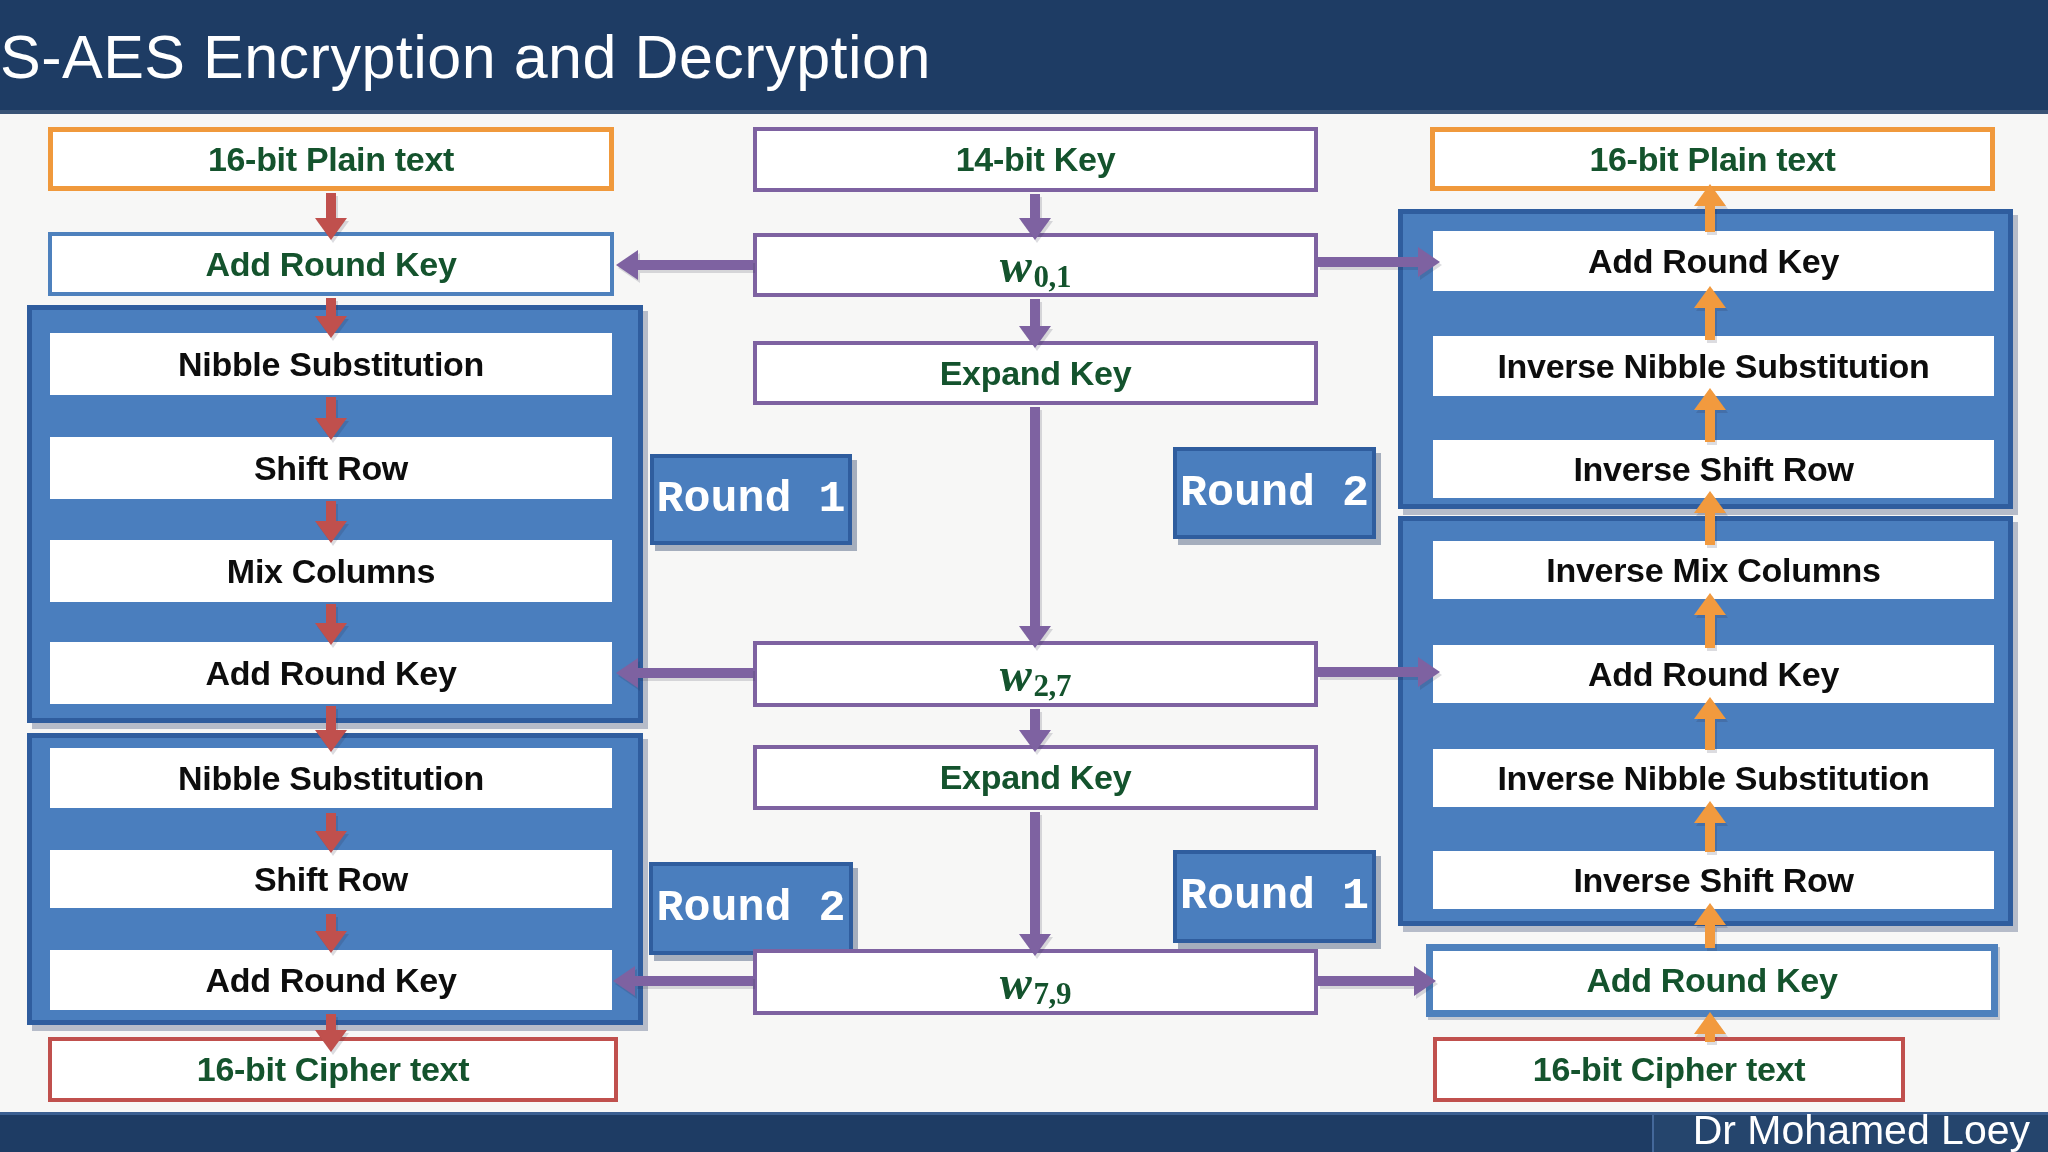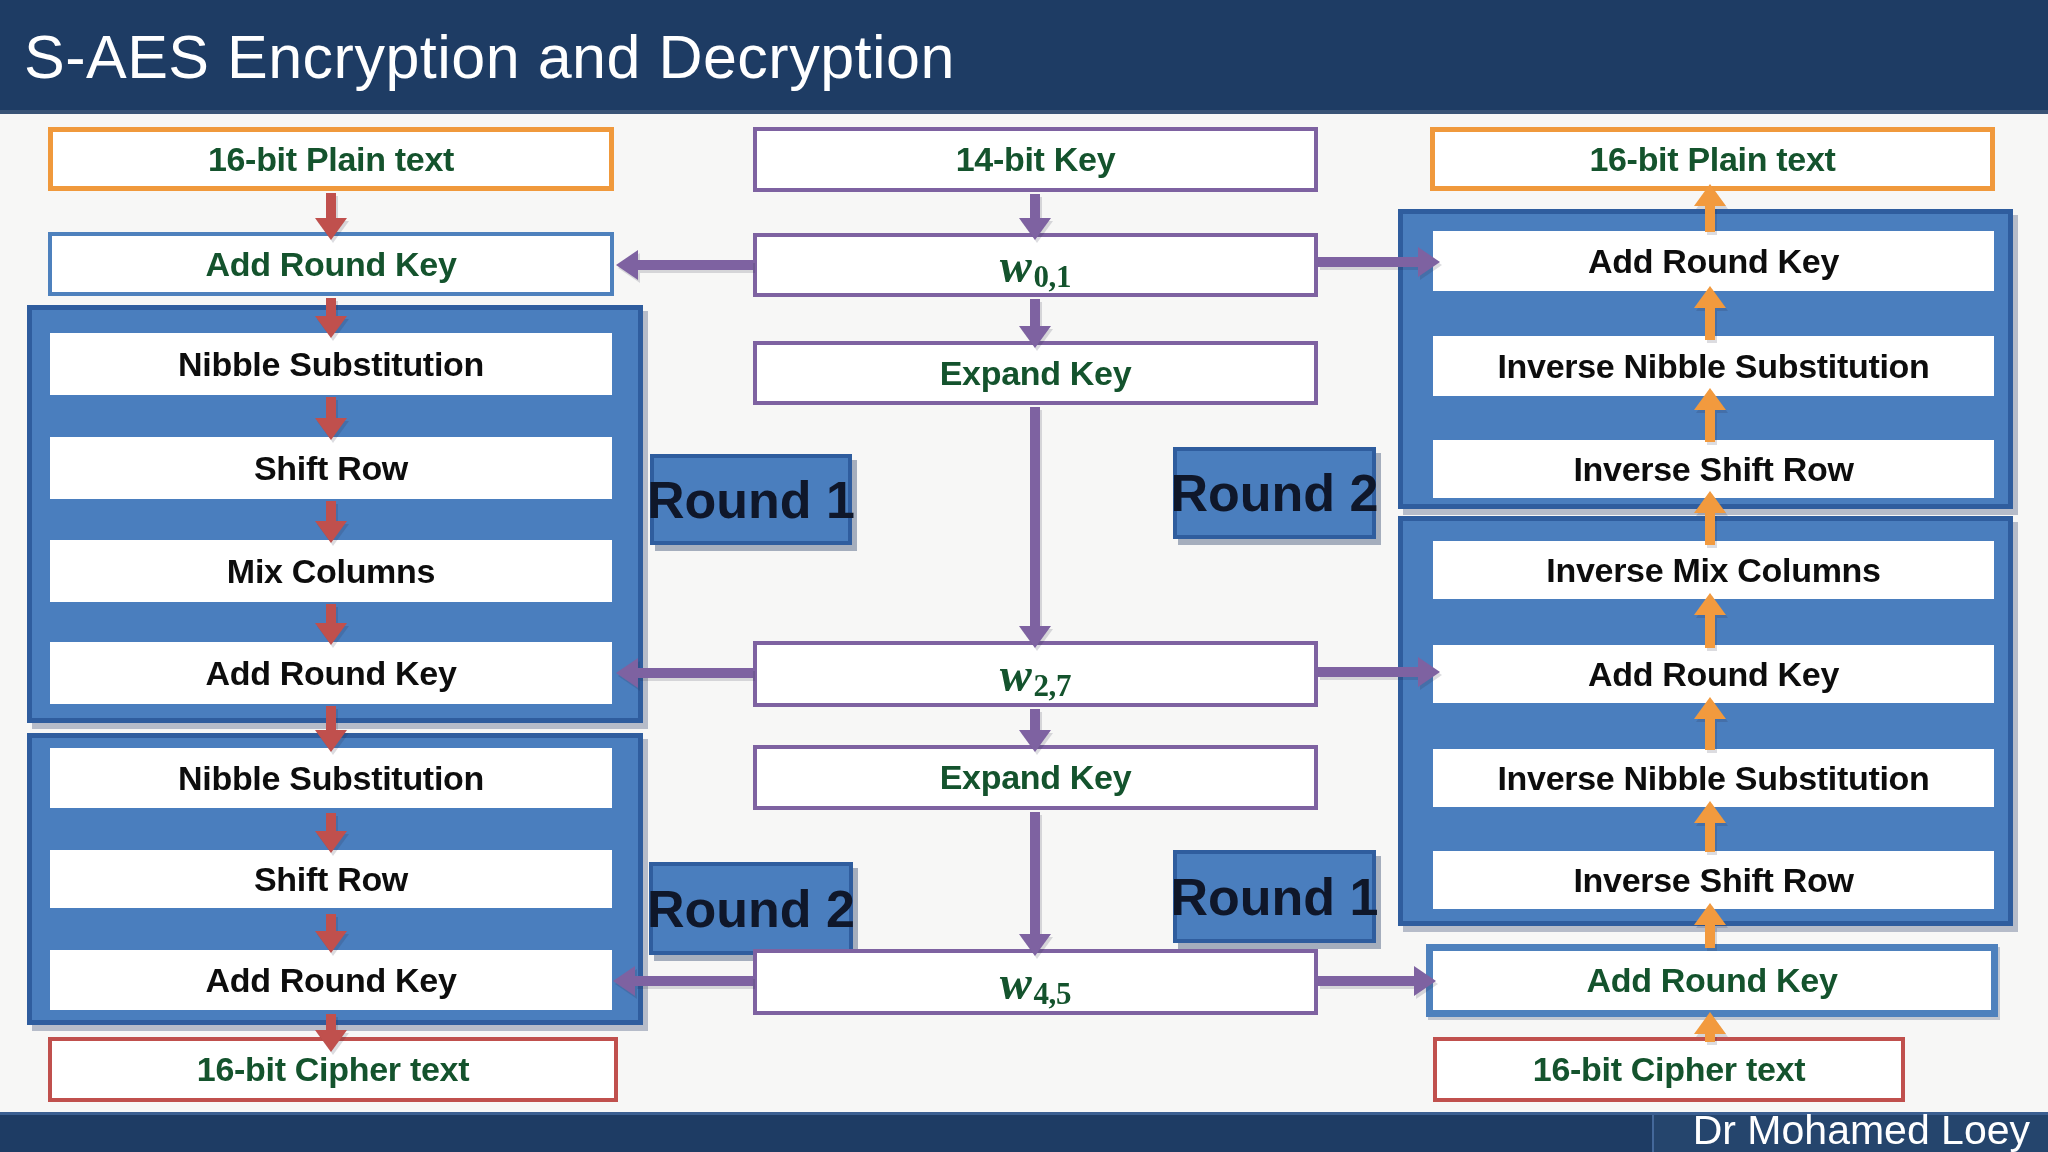--- a/index.html
+++ b/index.html
@@ -4,21 +4,21 @@
 <style>
   html,body{margin:0;padding:0;background:#e9e9e9;}
   .stage{position:relative;width:2048px;height:1152px;overflow:hidden;
          background:#f7f7f6;font-family:"Liberation Sans",sans-serif;}
 
   
   .titlebar{position:absolute;left:0;top:0;width:2048px;height:114px;
             background:var(--navy,#1E3C64);display:flex;align-items:center;
             box-shadow:inset 0 -4px 0 rgba(255,255,255,.12);}
   .titlebar .t{color:#fff;font-size:61px;font-weight:500;letter-spacing:.5px;
-               padding-left:24px;white-space:nowrap;}
+               white-space:nowrap;}
   .footerbar{position:absolute;left:0;top:1112px;width:2048px;height:40px;
              background:var(--navy,#1E3C64);border-top:3px solid #3b5f91;box-sizing:border-box;}
   .footerbar .seg{position:absolute;left:1652px;top:0;bottom:0;right:0;
                   background:#25456d;border-left:2px solid #44689a;}
   .footerbar .fl{position:absolute;left:14px;top:-4px;color:#fff;font-size:35px;white-space:nowrap;}
   .footerbar .fr{position:absolute;right:18px;top:-8px;color:#fff;font-size:41px;white-space:nowrap;}
 
   
   .box{position:absolute;background:#fff;display:flex;align-items:center;justify-content:center;
        font-weight:bold;font-size:34px;color:#14532d;letter-spacing:-.3px;box-sizing:border-box;
@@ -30,22 +30,22 @@
   .b-purple{border:4px solid var(--purple,#7E62A1);}
 
   .group{position:absolute;background:var(--group-blue,#4A7EBE);
          border:5px solid var(--group-border,#2F5D9E);box-sizing:border-box;
          box-shadow:5px 6px 0 rgba(32,54,96,.30);}
   .grow{position:absolute;background:#fff;display:flex;align-items:center;justify-content:center;
         font-weight:bold;font-size:34px;color:#0d0d0d;letter-spacing:-.3px;white-space:nowrap;}
 
   .round-label{position:absolute;background:var(--group-blue,#4A7EBE);
                border:4px solid var(--group-border,#2F5D9E);box-sizing:border-box;
-               box-shadow:5px 6px 0 rgba(32,54,96,.38);color:#0f172a;font-weight:bold;font-size:52px;
-               display:flex;align-items:center;justify-content:center;white-space:nowrap;}
+               box-shadow:5px 6px 0 rgba(32,54,96,.38);color:#ffffff;font-weight:bold;font-size:45px;
+               display:flex;align-items:center;justify-content:center;white-space:nowrap;font-family:Liberation Mono, monospace;}
 
   
   .wbase{font-family:"Liberation Serif",serif;font-style:italic;font-weight:bold;font-size:48px;}
   .wsub{font-family:"Liberation Serif",serif;font-weight:bold;font-size:31px;
         transform:translateY(12px);margin-left:2px;}
 
   
   #arrows div{position:absolute;}
   .arr{filter:drop-shadow(2px 3px 0 rgba(40,40,60,.16));z-index:6;}
   .shaft{position:absolute;}
@@ -91,21 +91,21 @@
 
   <div class="box b-purple" style="left:753px;top:641px;width:565px;height:66px">
     <span class="wbase">w</span>
       <span class="wsub">2,7</span>
   </div>
 
   <div class="box b-purple" style="left:753px;top:745px;width:565px;height:65px">Expand Key</div>
 
   <div class="box b-purple" style="left:753px;top:949px;width:565px;height:66px">
     <span class="wbase">w</span>
-      <span class="wsub">4,5</span>
+      <span class="wsub">7,9</span>
   </div>
 
   <div class="round-label" style="left:1173px;top:447px;width:203px;height:92px">Round 2</div>
   <div class="round-label" style="left:1173px;top:850px;width:203px;height:93px">Round 1</div>
 
   <div class="box b-orange" style="left:1430px;top:127px;width:565px;height:64px">16-bit Plain text</div>
 
   <div class="group" style="left:1398px;top:209px;width:615px;height:300px"></div>
   <div class="grow" style="left:1433px;top:231px;width:561px;height:60px">Add Round Key</div>
   <div class="grow" style="left:1433px;top:336px;width:561px;height:60px">Inverse Nibble Substitution</div>

